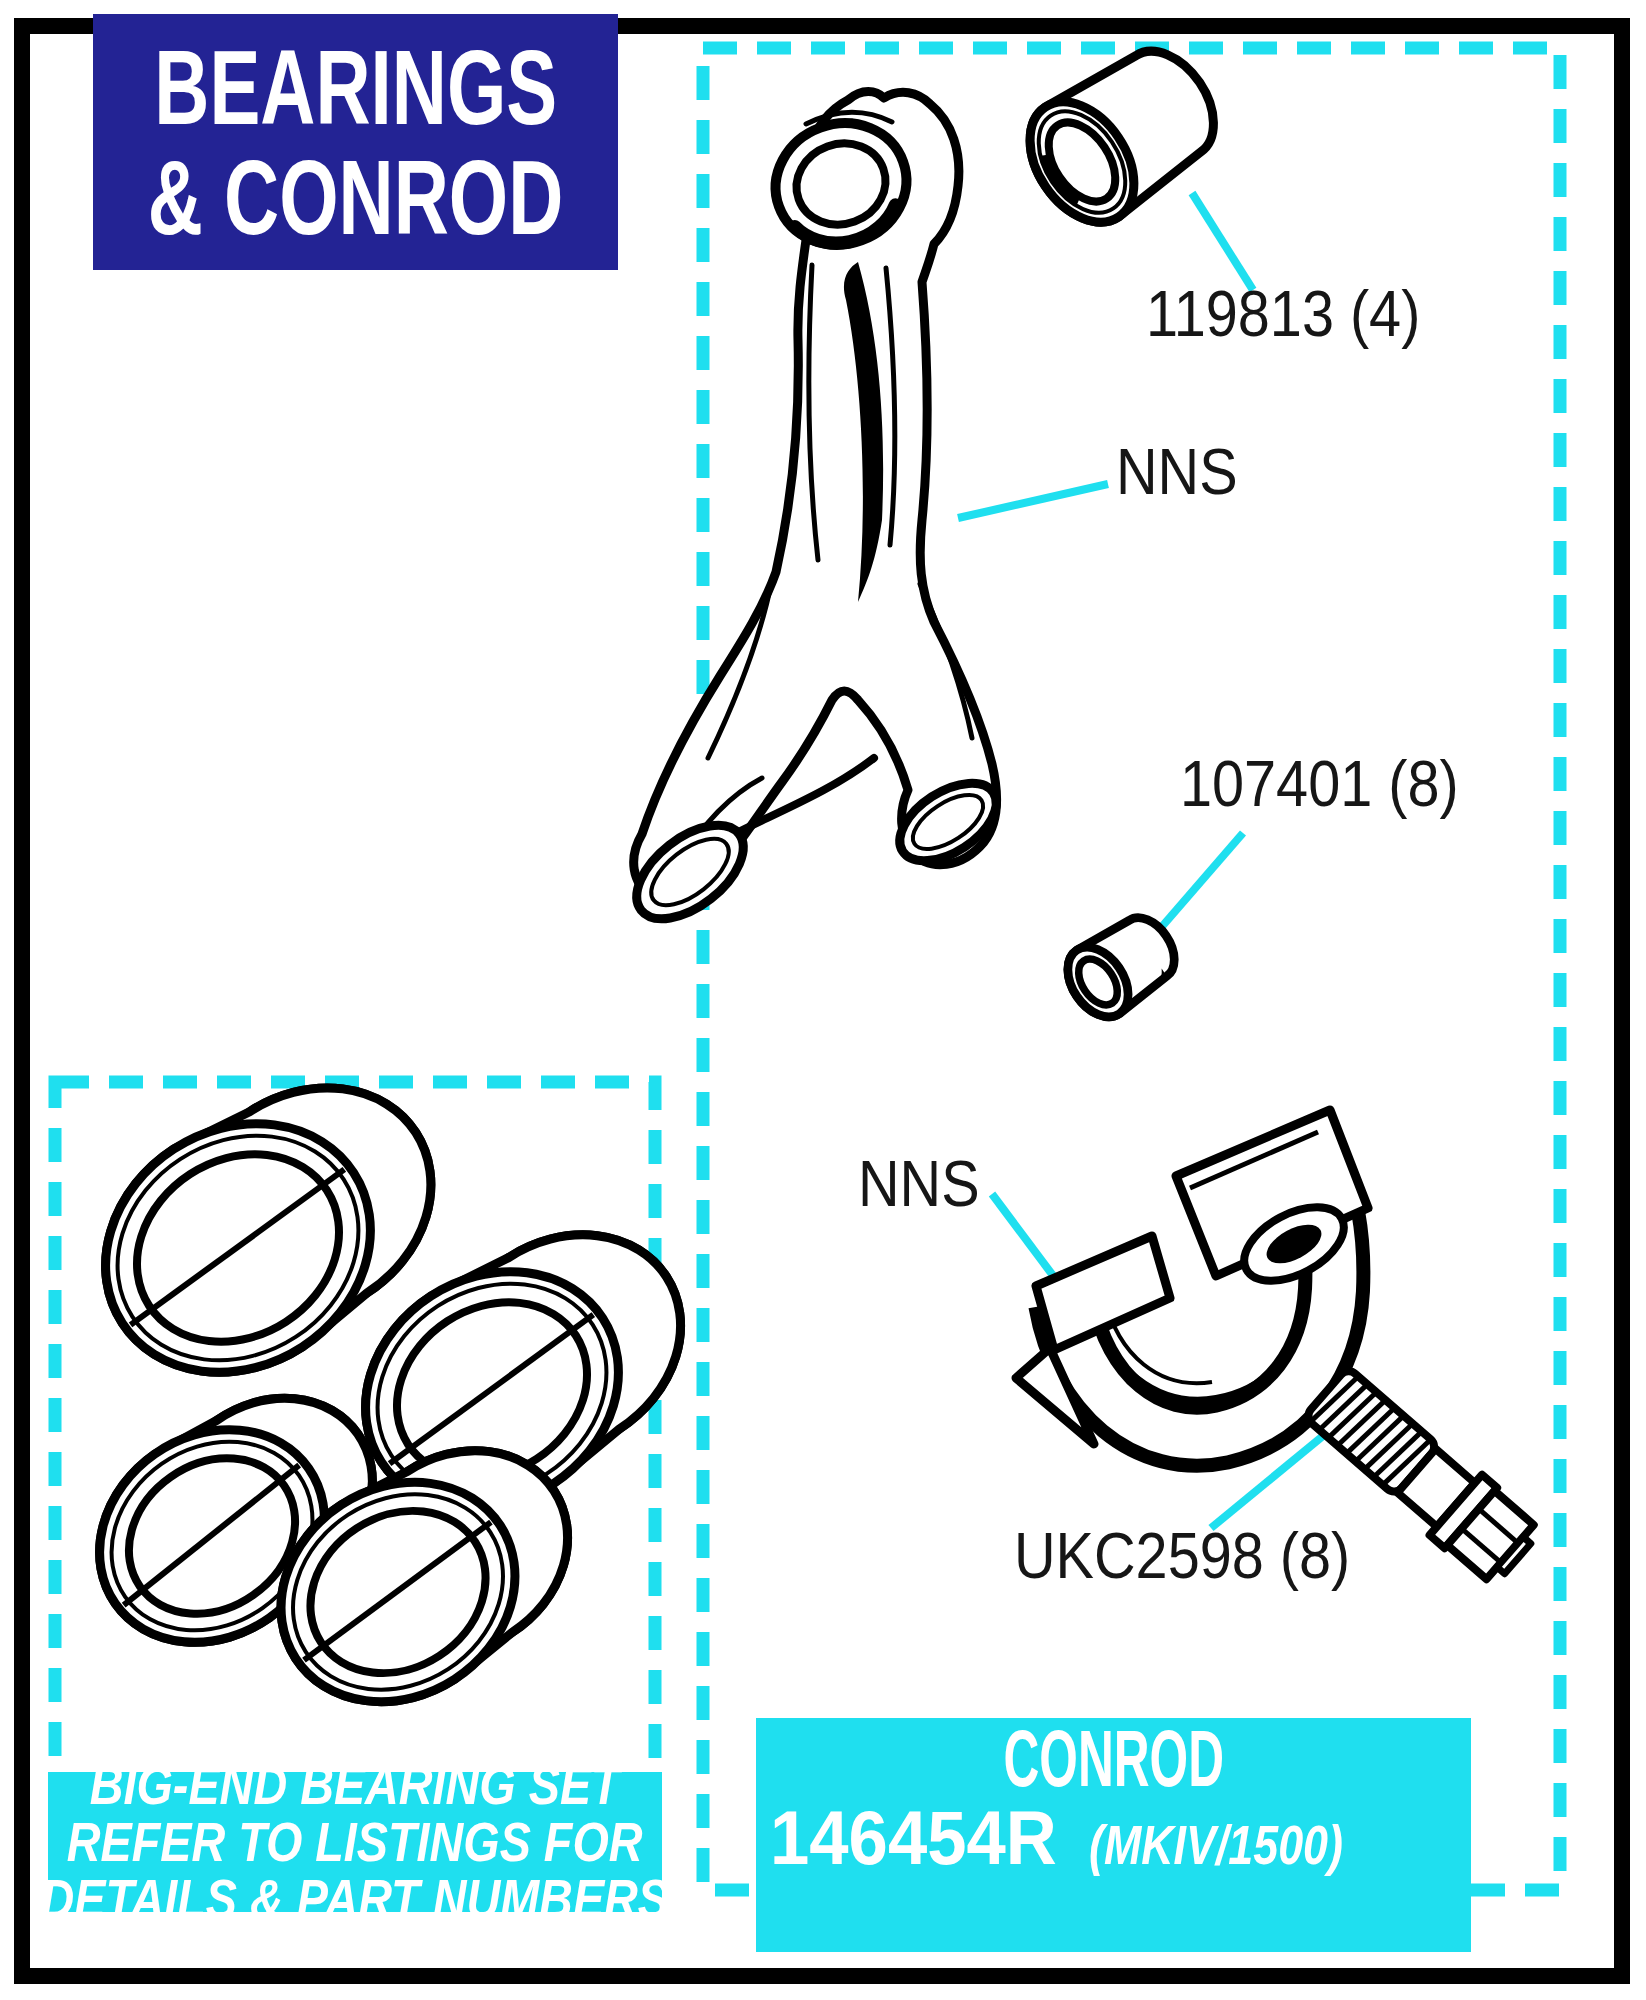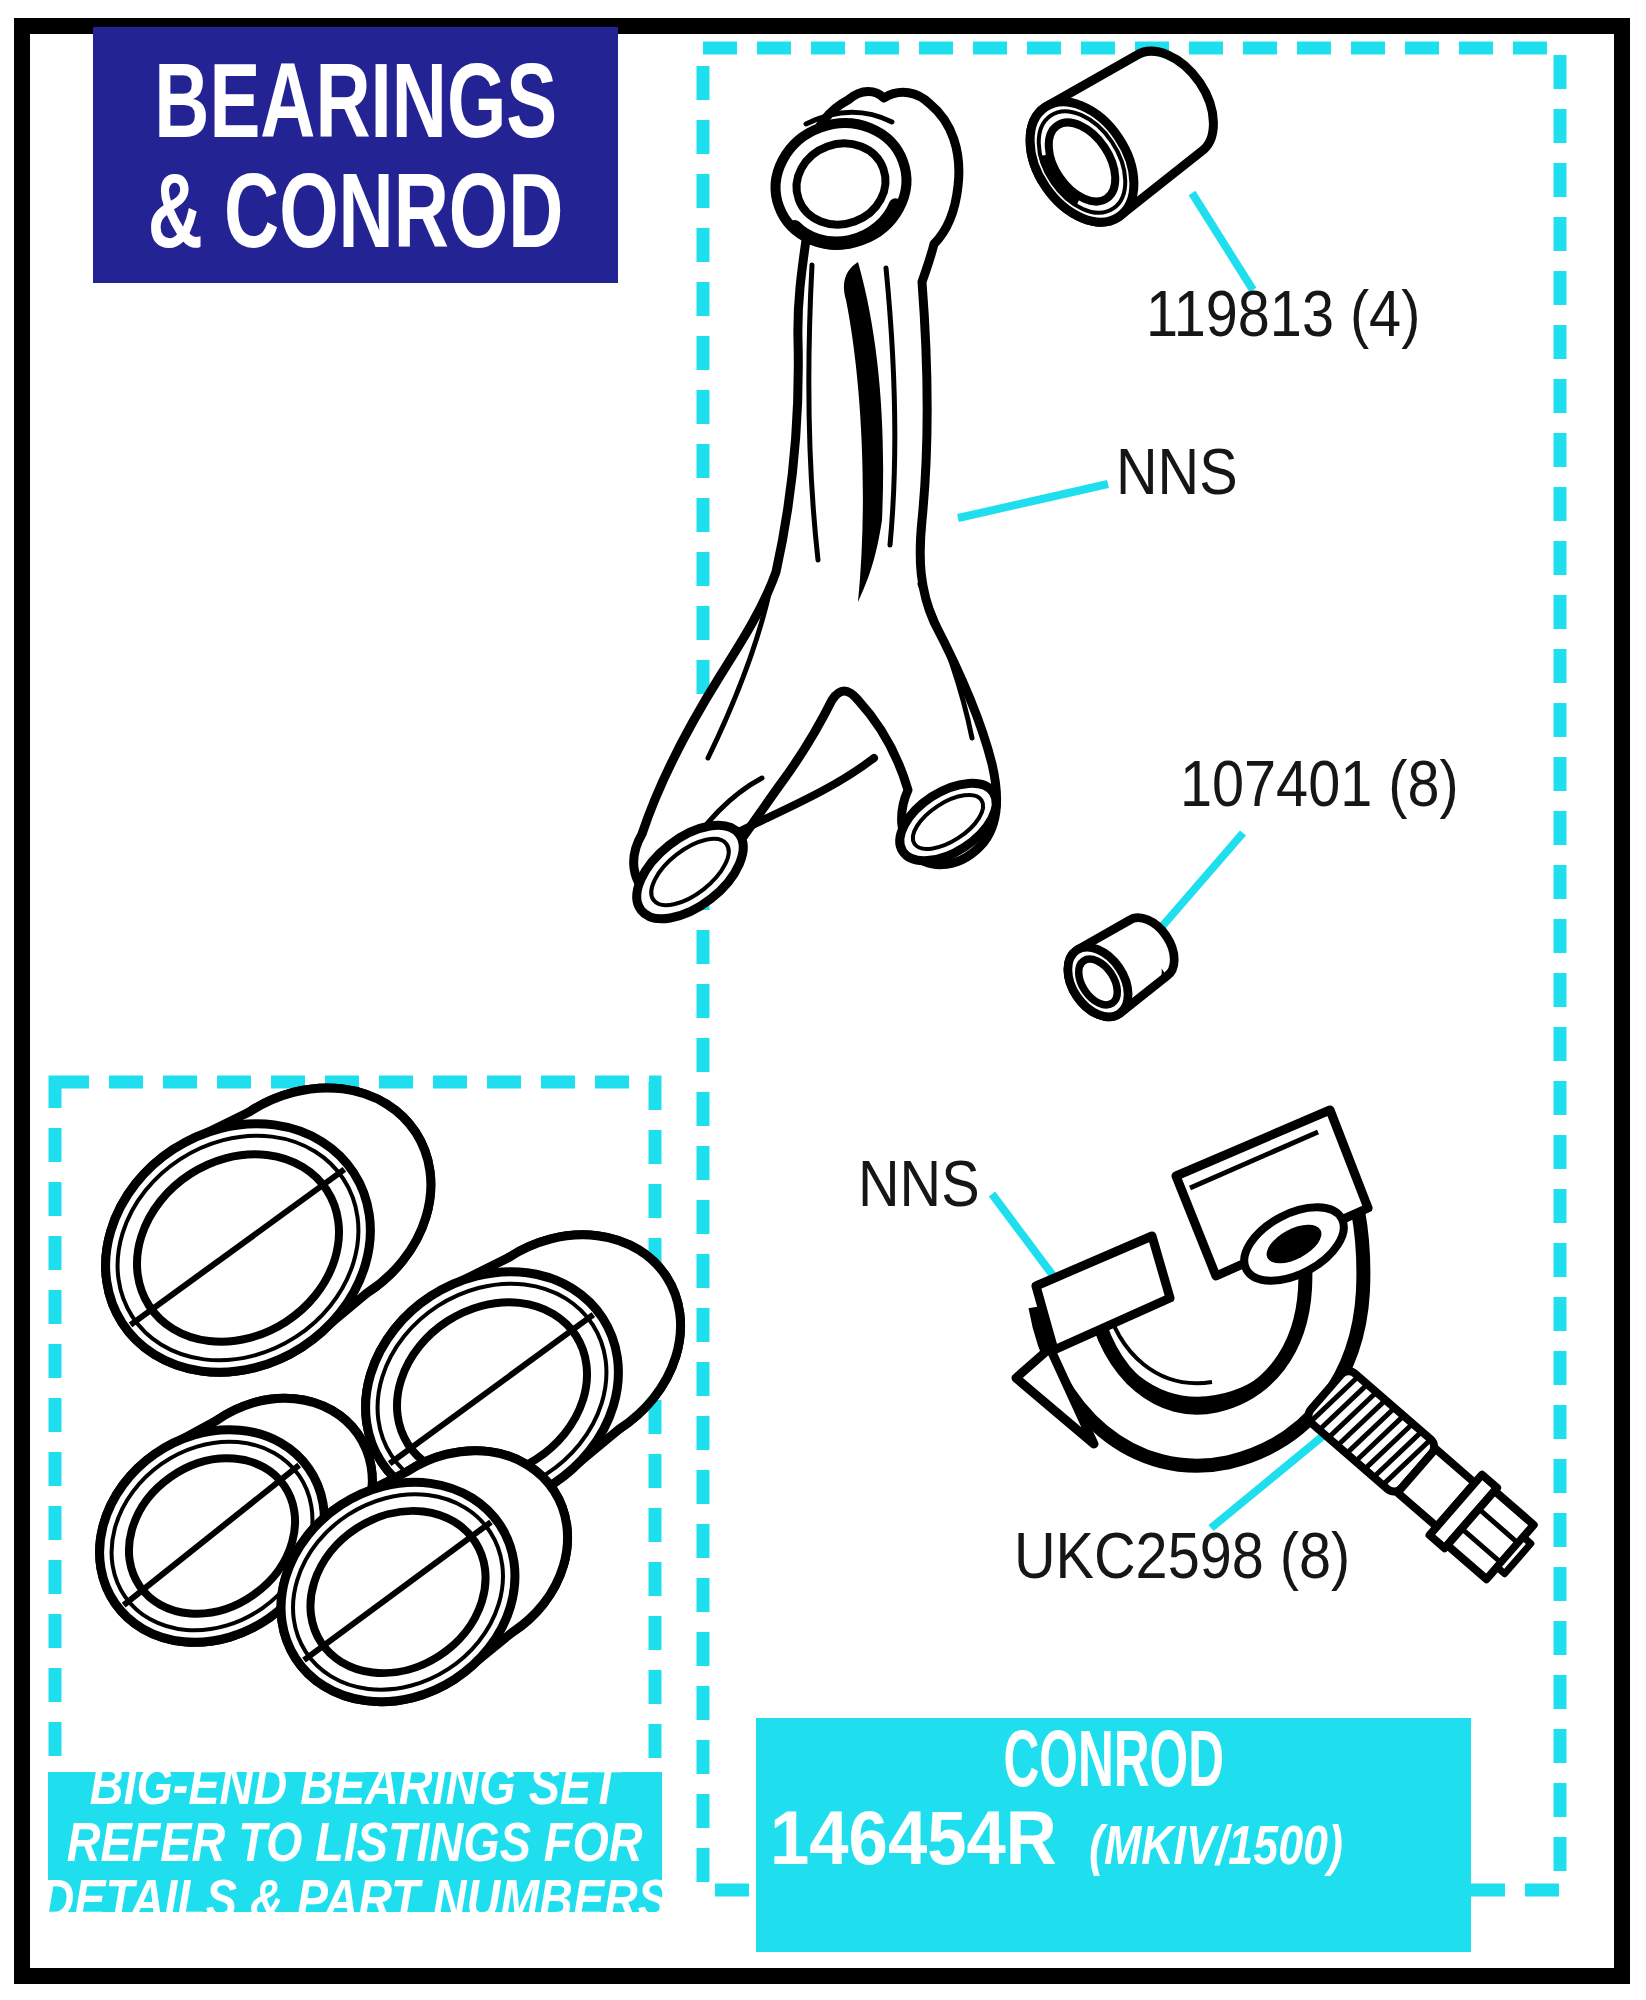--- a/index.html
+++ b/index.html
@@ -2,21 +2,21 @@
 <html><head>
 <meta charset="utf-8">
 <style>
   html,body{margin:0;padding:0;background:#ffffff;}
   #stage{position:relative;width:1646px;height:2000px;background:#ffffff;overflow:hidden;
          font-family:"Liberation Sans", sans-serif;}
   #art{position:absolute;left:0;top:0;z-index:1;}
   .overlay{position:absolute;z-index:2;}
   
   #title-box{left:93px;top:14px;width:525px;height:256px;background:#232394;
-             display:flex;flex-direction:column;justify-content:center;align-items:center;margin-top:13px;}
+             display:flex;flex-direction:column;justify-content:center;align-items:center;}
   .title-line{display:inline-block;transform:scaleX(.72);transform-origin:center;
               font-weight:bold;font-size:106px;line-height:110px;color:#ffffff;white-space:nowrap;}
   
   .part-label{position:absolute;z-index:2;font-size:64px;font-weight:400;color:#161616;
               white-space:nowrap;transform:scaleX(.9);transform-origin:left top;line-height:1;}
   
   #conrod-box{left:756px;top:1718px;width:715px;height:234px;background:#1fdfef;
               display:flex;flex-direction:column;padding-top:6px;box-sizing:border-box;}
   #conrod-heading{text-align:center;}
   #conrod-heading span{display:inline-block;transform:scaleX(.62);transform-origin:center;

